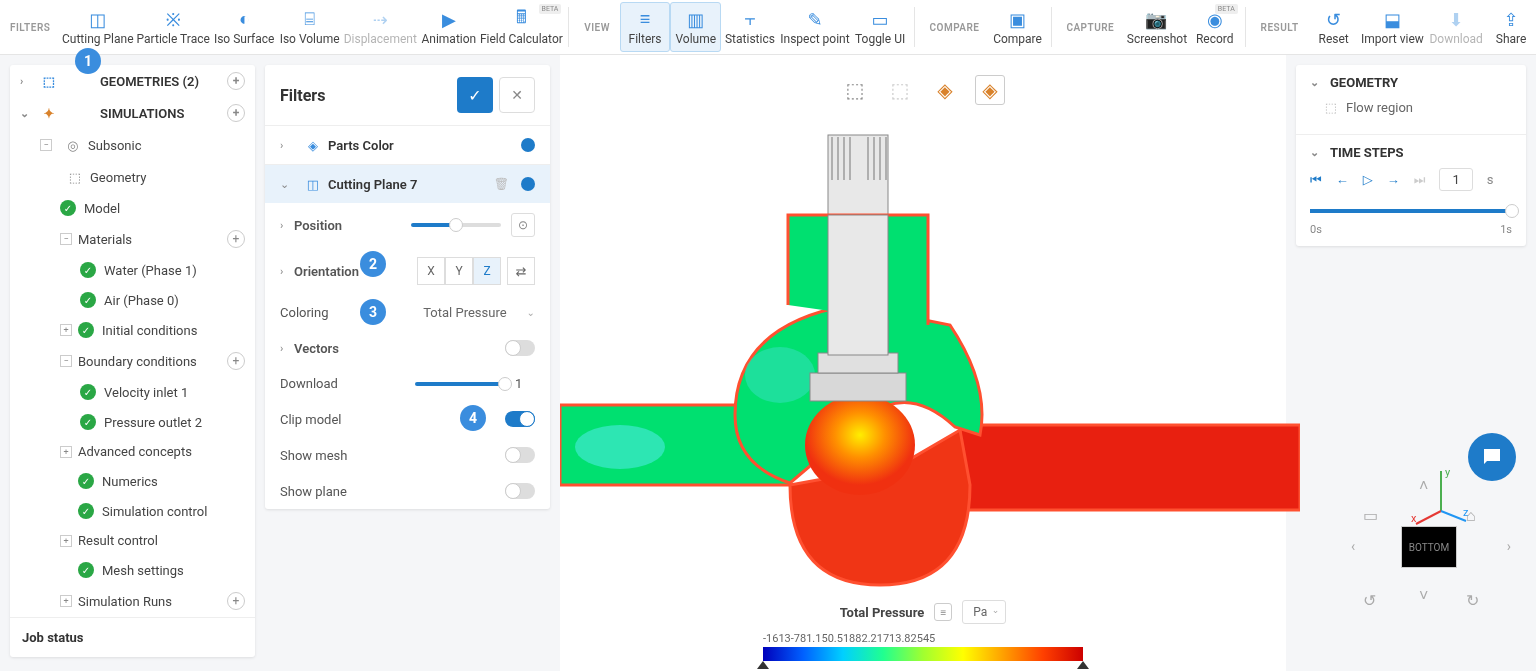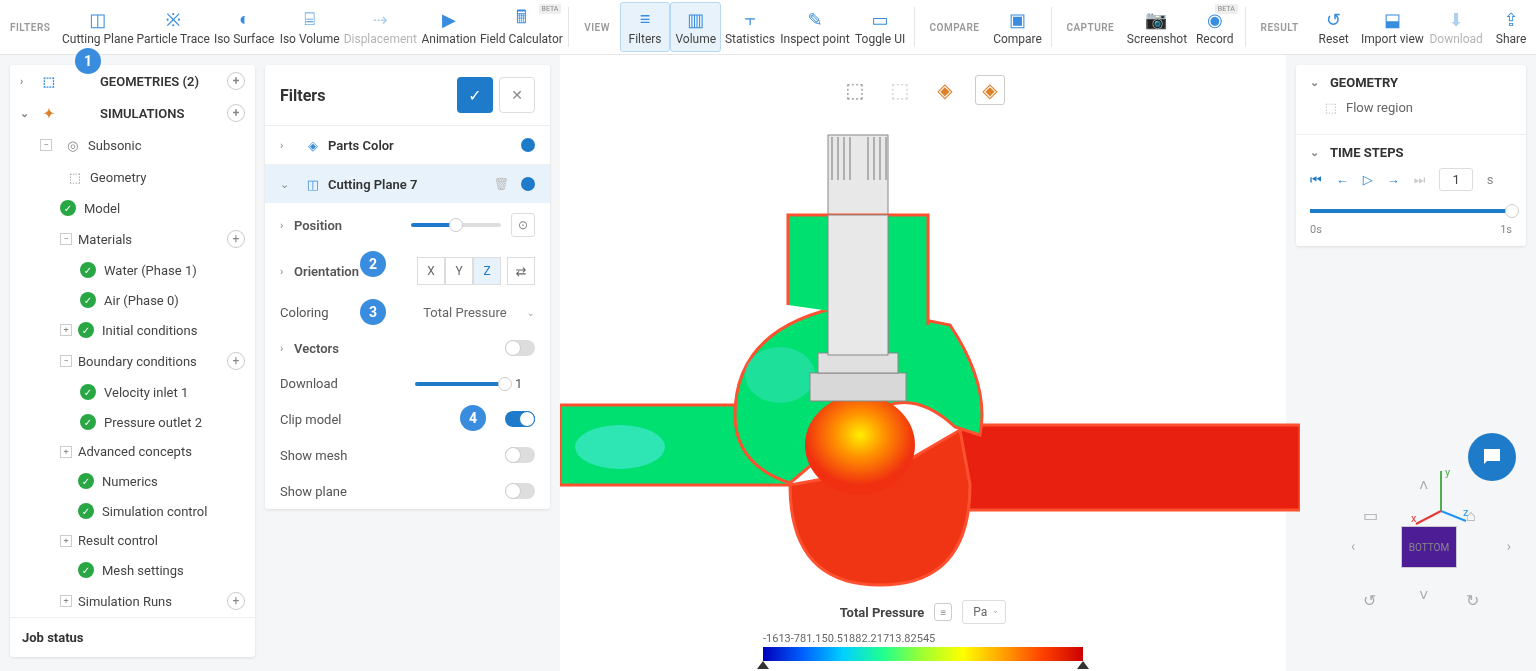--- a/index.html
+++ b/index.html
@@ -89,21 +89,21 @@
 .ts-controls { display: flex; align-items: center; gap: 14px; padding: 8px 0; color: #1e7bc9; font-size: 13px; }
 .ts-controls .disabled { color: #ccc; }
 .ts-val { border: 1px solid #ddd; padding: 3px 12px; border-radius: 3px; color: #444; }
 .ts-unit { color: #888; }
 .ts-slider { width: 100%; height: 4px; background: #1e7bc9; position: relative; margin: 10px 0; }
 .ts-slider-thumb { position: absolute; right: -7px; top: -5px; width: 14px; height: 14px; background: #fff; border: 1px solid #ccc; border-radius: 50%; }
 .ts-range { display: flex; justify-content: space-between; color: #888; font-size: 11px; }
 
 
 .nav-area { position: absolute; bottom: 15px; right: 15px; width: 170px; height: 180px; }
-.nav-cube { position: absolute; top: 50px; left: 50px; width: 56px; height: 42px; border: 1px solid #ccc; background: #4c1d95; display: flex; align-items: center; justify-content: center; font-size: 10px; color: #888; }
+.nav-cube { position: absolute; top: 50px; left: 50px; width: 56px; height: 42px; border: 1px solid #ccc; background: #000000; display: flex; align-items: center; justify-content: center; font-size: 10px; color: #888; }
 .nav-arrow { position: absolute; color: #aaa; font-size: 14px; }
 .intercom { position: absolute; bottom: 190px; right: 20px; width: 48px; height: 48px; background: #1e7bc9; border-radius: 50%; display: flex; align-items: center; justify-content: center; color: #fff; font-size: 22px; }
 
 svg.axis-svg { overflow: visible; }
 
 .sim-svg { position: absolute; top: 70px; left: 0; }
 </style>
 </head>
 <body>
 

